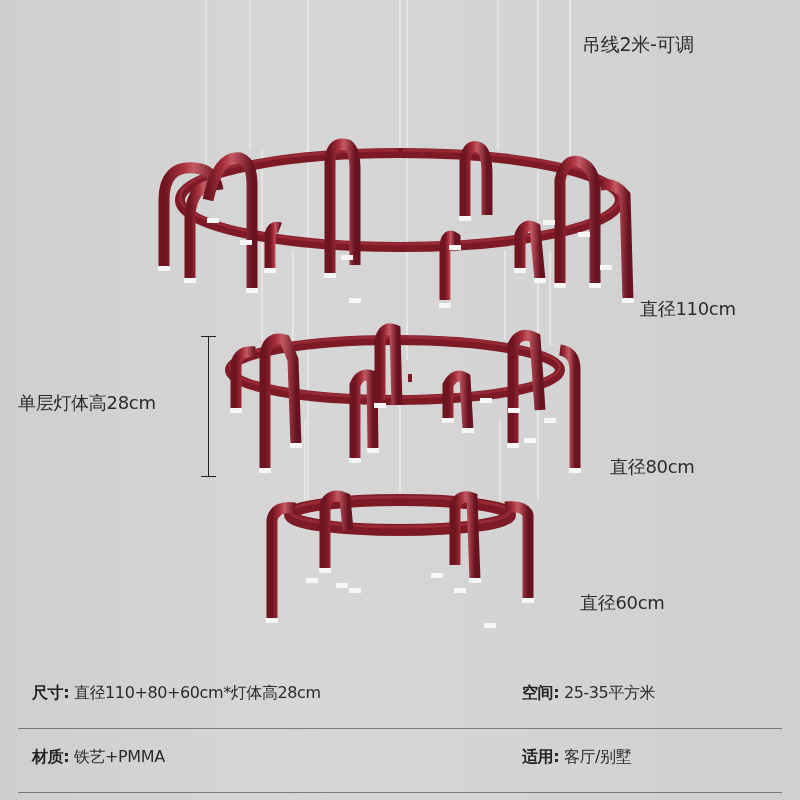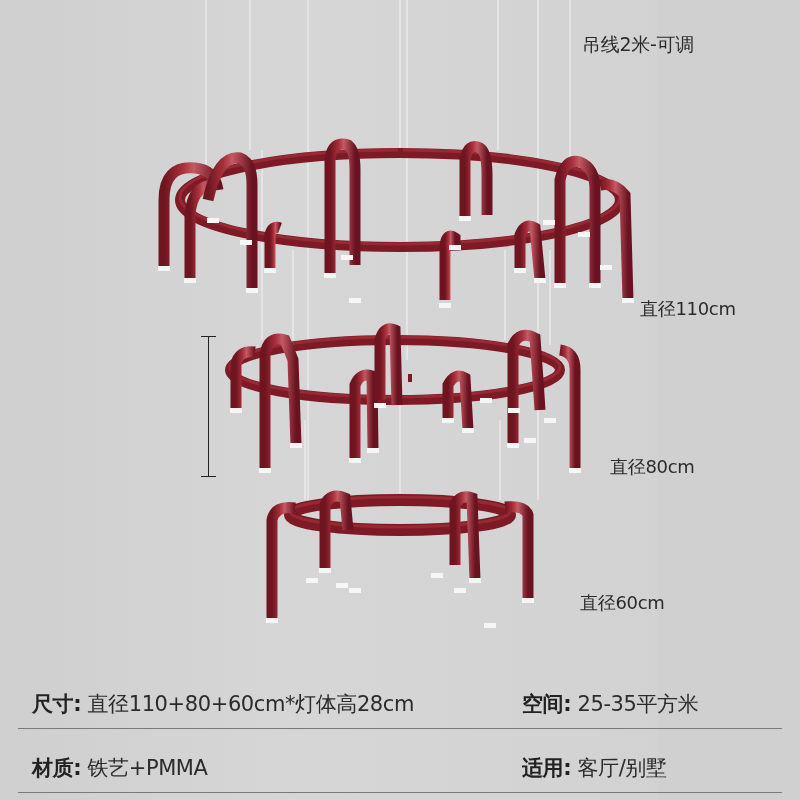--- a/index.html
+++ b/index.html
@@ -28,21 +28,21 @@
   }
   .height-bar::before, .height-bar::after {
     content: ""; position: absolute; left: -7px; width: 15px; height: 1px; background: #222;
   }
   .height-bar::before { top: 0; }
   .height-bar::after { bottom: 0; }
 
   .specs { position: absolute; left: 18px; top: 665px; width: 764px; }
   .spec-row { position: relative; height: 63px; border-bottom: 1px solid #7a7a7a; }
   .spec-row + .spec-row { height: 63px; }
-  .spec { position: absolute; top: 25px; font-size: 21px; white-space: nowrap; letter-spacing: -0.4px; }
+  .spec { position: absolute; top: 18px; font-size: 16px; white-space: nowrap; letter-spacing: -0.4px; }
   .spec .k { font-weight: bold; color: #222; }
   .spec .v { color: #2b2b2b; }
   .spec.left { left: 14px; }
   .spec.right { left: 504px; text-align: center; }
 </style>
 </head>
 <body>
 
 <div class="canvas">
   <svg class="illustration" width="800" height="800" viewBox="0 0 800 800">
@@ -181,20 +181,21 @@
         <rect x="484" y="623" width="12" height="5"></rect>
           <rect x="522" y="598" width="12" height="5"></rect>
       </g>
     </g>
   </svg>
 
   <div class="label cable-note">吊线2米-可调</div>
   <div class="label d110">直径110cm</div>
   <div class="label d80">直径80cm</div>
   <div class="label d60">直径60cm</div>
+  <div class="label layer-h">单层灯体高28cm</div>
   <div class="height-bar"></div>
 
   <div class="specs">
     <div class="spec-row">
       <div class="spec left">
         <span class="k">尺寸:</span>
         <span class="v">直径110+80+60cm*灯体高28cm</span>
       </div>
       <div class="spec right">
         <span class="k">空间:</span>

